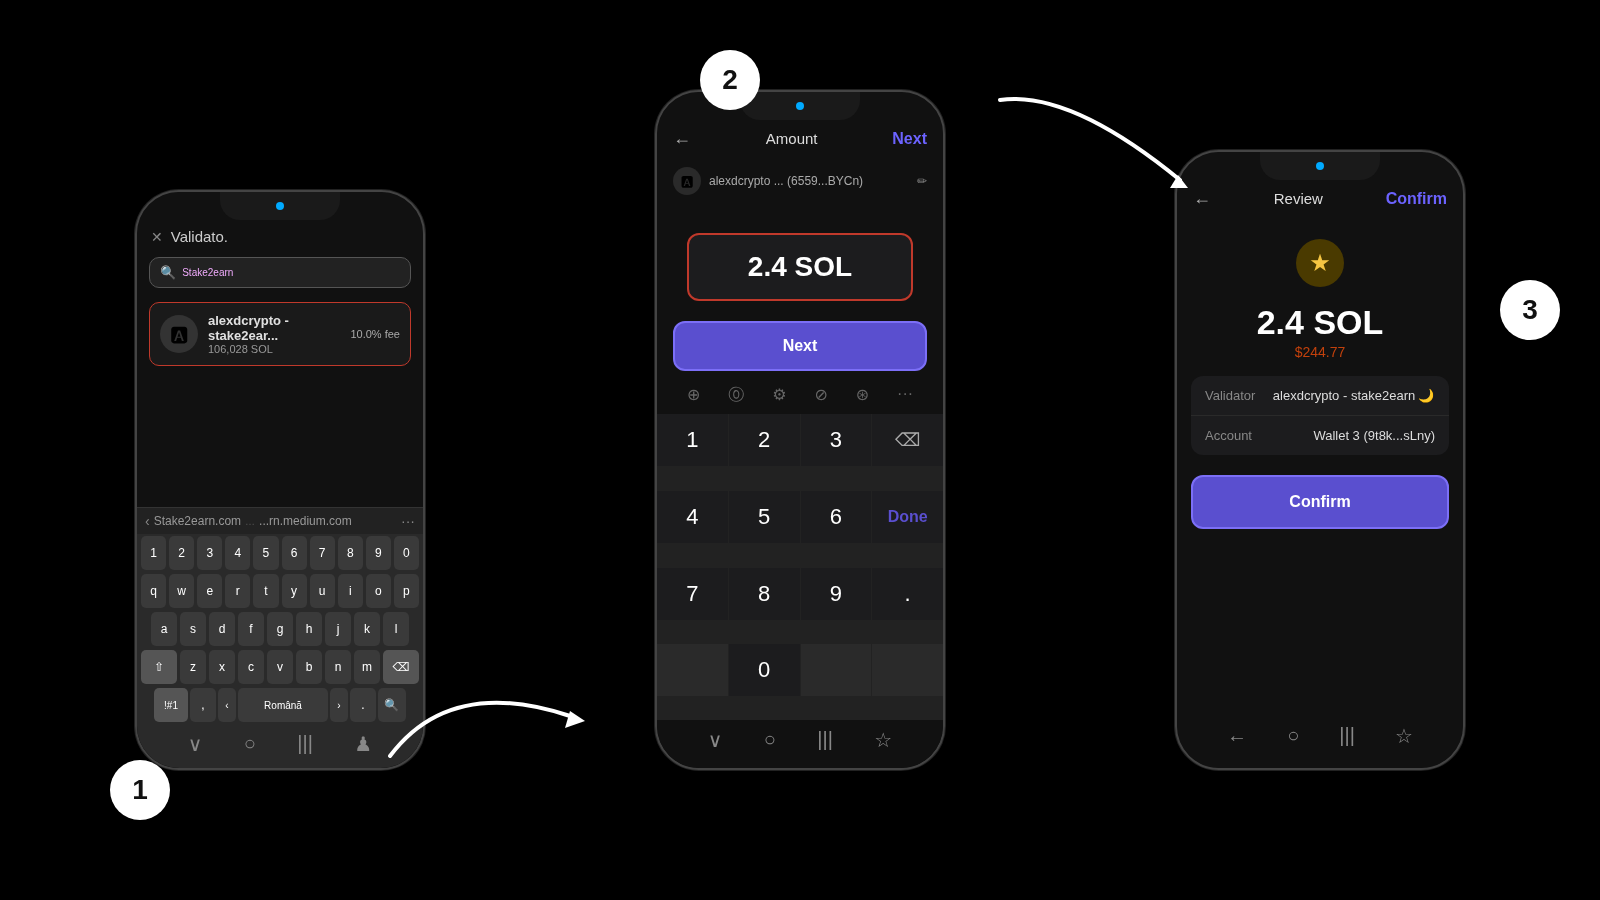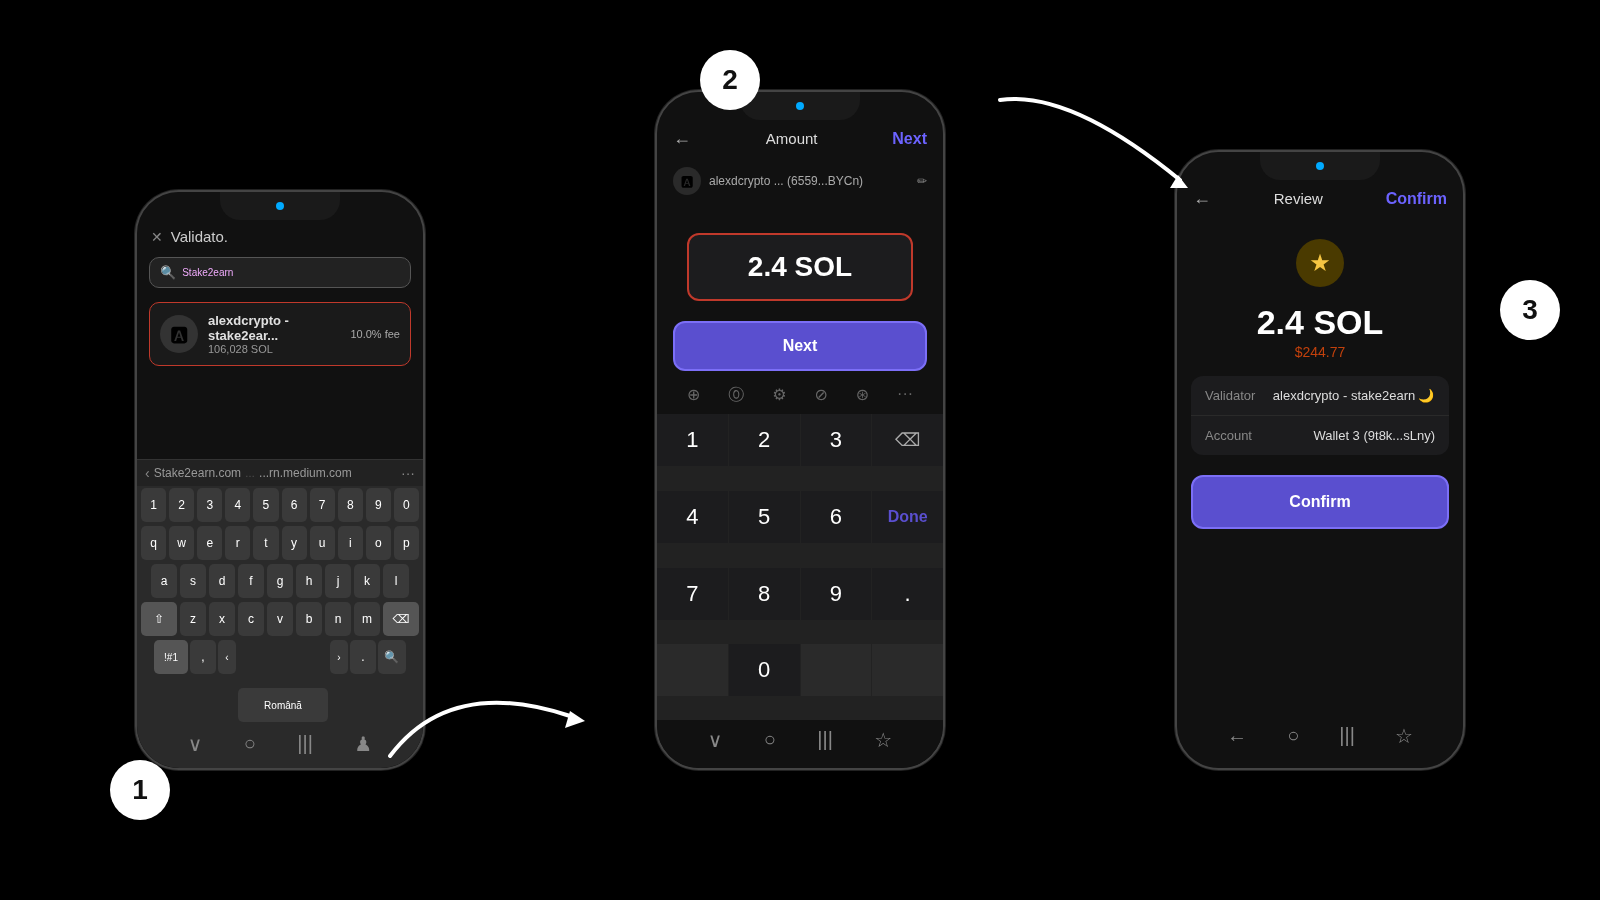--- a/index.html
+++ b/index.html
@@ -136,21 +136,21 @@
       display: flex;
       align-items: center;
       justify-content: center;
       color: #fff;
       font-size: 12px;
       font-weight: 400;
       max-width: 26px;
     }
     .kbd-key.wide { max-width: 40px; background: #555; }
     .kbd-key.num { max-width: 26px; }
-    .kbd-key.space { max-width: 120px; background: #3a3a3a; margin-top: 48px; }
+    .kbd-key.space { max-width: 120px; background: #3a3a3a; }
     .kbd-bottom {
       display: flex;
       justify-content: space-around;
       padding: 8px 30px 12px;
     }
     .kbd-bottom-btn { color: #888; font-size: 20px; }
 
     
     .phone2 { width: 290px; height: 680px; }
     .phone2 .phone-screen { background: #111; }

